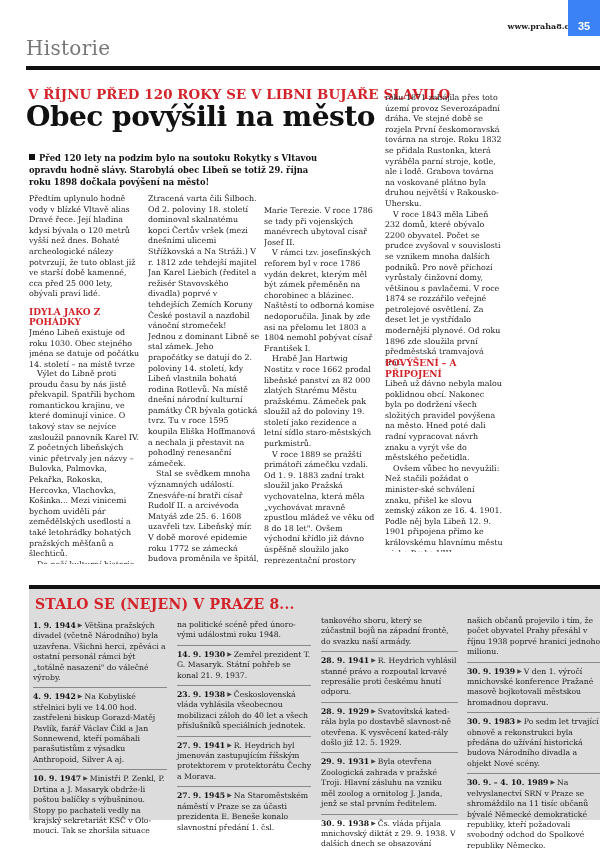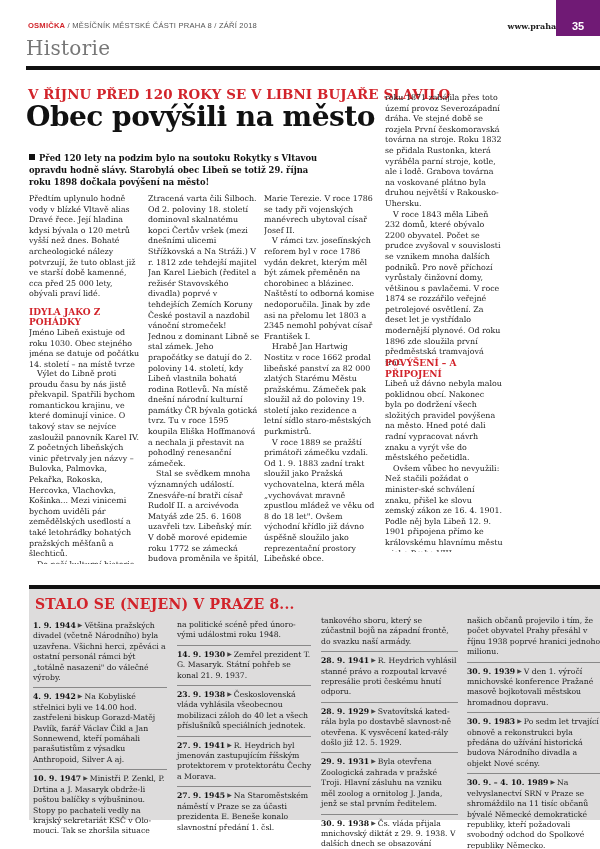--- a/index.html
+++ b/index.html
@@ -1,21 +1,21 @@
 <!DOCTYPE html>
 <html><head>
 <meta charset="utf-8">
 <style>
   html, body { margin:0; padding:0; background:#ffffff; }
   body { width:600px; height:849px; position:relative; overflow:hidden; font-family:"DejaVu Serif", serif; color:#1a1a1a; }
   .topbar { position:absolute; left:28px; top:18px; width:572px; height:14px; }
   .topbar .pub { position:absolute; left:0; top:3px; font-family:"Liberation Sans", sans-serif; font-size:7.6px; letter-spacing:0.2px; color:#555; white-space:nowrap; }
   .topbar .pub .brand { color:#d2232a; font-weight:bold; }
   .topbar .web { position:absolute; right:26px; top:3px; font-family:"DejaVu Serif", serif; font-size:8px; font-weight:bold; color:#222; }
-  .pagenum { position:absolute; right:0; top:-18px; width:44px; height:36px; background:#701a75; color:#fff; font-family:"Liberation Sans", sans-serif; font-weight:bold; font-size:11px; display:flex; align-items:flex-end; justify-content:center; padding-bottom:4px; box-sizing:border-box; }
+  .pagenum { position:absolute; right:0; top:-18px; width:32px; height:36px; background:#3b82f6; color:#fff; font-family:"Liberation Sans", sans-serif; font-weight:bold; font-size:11px; display:flex; align-items:flex-end; justify-content:center; padding-bottom:4px; box-sizing:border-box; }
   .section { position:absolute; left:26px; top:36px; font-family:"DejaVu Serif", serif; font-size:20px; color:#777; letter-spacing:0.3px; }
   .rule-top { position:absolute; left:26px; top:66px; width:574px; height:4px; background:#111; }
   .kicker { position:absolute; left:28px; top:86px; font-family:"DejaVu Serif", serif; font-weight:bold; font-size:13.4px; color:#d2232a; letter-spacing:0.1px; white-space:nowrap; }
   .headline { position:absolute; left:26px; top:100px; font-family:"DejaVu Serif", serif; font-weight:900; font-size:28px; color:#111; letter-spacing:-0.5px; white-space:nowrap; }
   .lead { position:absolute; left:29px; top:153px; width:290px; font-family:"DejaVu Serif", serif; font-weight:bold; font-size:8.4px; line-height:11.8px; color:#111; }
   .lead .sq { display:inline-block; width:6px; height:6px; background:#111; margin-right:4px; vertical-align:1px; }
   .col { position:absolute; font-family:"DejaVu Serif", serif; font-size:7.9px; line-height:10.6px; color:#222; overflow:hidden; }
   .col p { margin:0; text-indent:8px; }
   .col p.first { text-indent:0; }
   .col h3 { margin:7px 0 0 0; font-size:9px; line-height:10.5px; font-weight:bold; color:#d2232a; }
@@ -35,23 +35,20 @@
   .bcol .arrow { font-size:6px; color:#444; margin:0 2px; vertical-align:1px; }
   #b1 { left:4px; width:134px; }
   #b2 { left:148px; width:134px; }
   #b3 { left:292px; width:137px; top:24px; }
   #b4 { left:438px; width:135px; top:24px; }
 </style>
 </head>
 <body>
 
 <div class="topbar">
-  <div class="pub">
-    <span class="brand">OSMIČKA</span><span> / MĚSÍČNÍK MĚSTSKÉ ČÁSTI PRAHA 8 / ZÁŘÍ 2018</span>
-  </div>
   <div class="web">www.praha8.cz</div>
   <div class="pagenum">35</div>
 </div>
 <div class="section">Historie</div>
 <div class="rule-top"></div>
 
 <div class="kicker">V ŘÍJNU PŘED 120 ROKY SE V LIBNI BUJAŘE SLAVILO</div>
 <div class="headline">Obec povýšili na město</div>
 <div class="lead"><span class="sq"></span><span>Před 120 lety na podzim bylo na soutoku Rokytky s Vltavou opravdu hodně slávy. Starobylá obec Libeň se totiž 29. října roku 1898 dočkala povýšení na město!</span></div>
 
@@ -65,22 +62,22 @@
   <p>Do naší kulturní historie se výrazně zapsal zámeček</p>
 </div>
 
 <div class="col" id="c2">
   <p class="first">Ztracená varta čili Šilboch. Od 2. poloviny 18. století dominoval skalnatému kopci Čertův vršek (mezi dnešními ulicemi Střížkovská a Na Stráži.) V r. 1812 zde tehdejší majitel Jan Karel Liebich (ředitel a režisér Stavovského divadla) poprvé v tehdejších Zemích Koruny České postavil a nazdobil vánoční stromeček!</p>
   <p class="first">Jednou z dominant Libně se stal zámek. Jeho prapočátky se datují do 2. poloviny 14. století, kdy Libeň vlastnila bohatá rodina Rotlevů. Na místě dnešní národní kulturní památky ČR bývala gotická tvrz. Tu v roce 1595 koupila Eliška Hoffmanová a nechala ji přestavit na pohodlný renesanční zámeček.</p>
   <p>Stal se svědkem mnoha významných událostí. Znesváře-ní bratři císař Rudolf II. a arcivévoda Matyáš zde 25. 6. 1608 uzavřeli tzv. Libeňský mír. V době morové epidemie roku 1772 se zámecká budova proměnila ve špitál, jindy ve vojenský lazaret. V době povodní zde lidé hledali spásu před běsnící Vltavou či Rokyt-kou. V letech 1771–1773 tu několikrát nocovala císařovna</p>
 </div>
 
 <div class="col" id="c3">
-  <p class="first" style="margin-top:41px">Marie Terezie. V roce 1786 se tady při vojenských manévrech ubytoval císař Josef II.</p>
-  <p>V rámci tzv. josefínských reforem byl v roce 1786 vydán dekret, kterým měl být zámek přeměněn na chorobinec a blázinec. Naštěstí to odborná komise nedoporučila. Jinak by zde asi na přelomu let 1803 a 2345 nemohl pobývat císař František I.</p>
+  <p class="first" style="margin-top:53px">Marie Terezie. V roce 1786 se tady při vojenských manévrech ubytoval císař Josef II.</p>
+  <p>V rámci tzv. josefínských reforem byl v roce 1786 vydán dekret, kterým měl být zámek přeměněn na chorobinec a blázinec. Naštěstí to odborná komise nedoporučila. Jinak by zde asi na přelomu let 1803 a 1804 nemohl pobývat císař František I.</p>
   <p>Hrabě Jan Hartwig Nostitz v roce 1662 prodal libeňské panství za 82 000 zlatých Starému Městu pražskému. Zámeček pak sloužil až do poloviny 19. století jako rezidence a letní sídlo staro-městských purkmistrů.</p>
   <p>V roce 1889 se pražští primátoři zámečku vzdali. Od 1. 9. 1883 zadní trakt sloužil jako Pražská vychovatelna, která měla „vychovávat mravně zpustlou mládež ve věku od 8 do 18 let". Ovšem východní křídlo již dávno úspěšně sloužilo jako reprezentační prostory Libeňské obce.</p>
 
 </div>
 
 <div class="col" id="c4">
   <p class="first">roku 1871 zahájila přes toto území provoz Severozápadní dráha. Ve stejné době se rozjela První českomoravská továrna na stroje. Roku 1832 se přidala Rustonka, která vyráběla parní stroje, kotle, ale i lodě. Grabova továrna na voskované plátno byla druhou největší v Rakousko-Uhersku.</p>
   <p>V roce 1843 měla Libeň 232 domů, které obývalo 2200 obyvatel. Počet se prudce zvyšoval v souvislosti se vznikem mnoha dalších podniků. Pro nově příchozí vyrůstaly činžovní domy, většinou s pavlačemi. V roce 1874 se rozzářilo veřejné petrolejové osvětlení. Za deset let je vystřídalo modernější plynové. Od roku 1896 zde sloužila první předměstská tramvajová trať.</p>
 
 </div>

